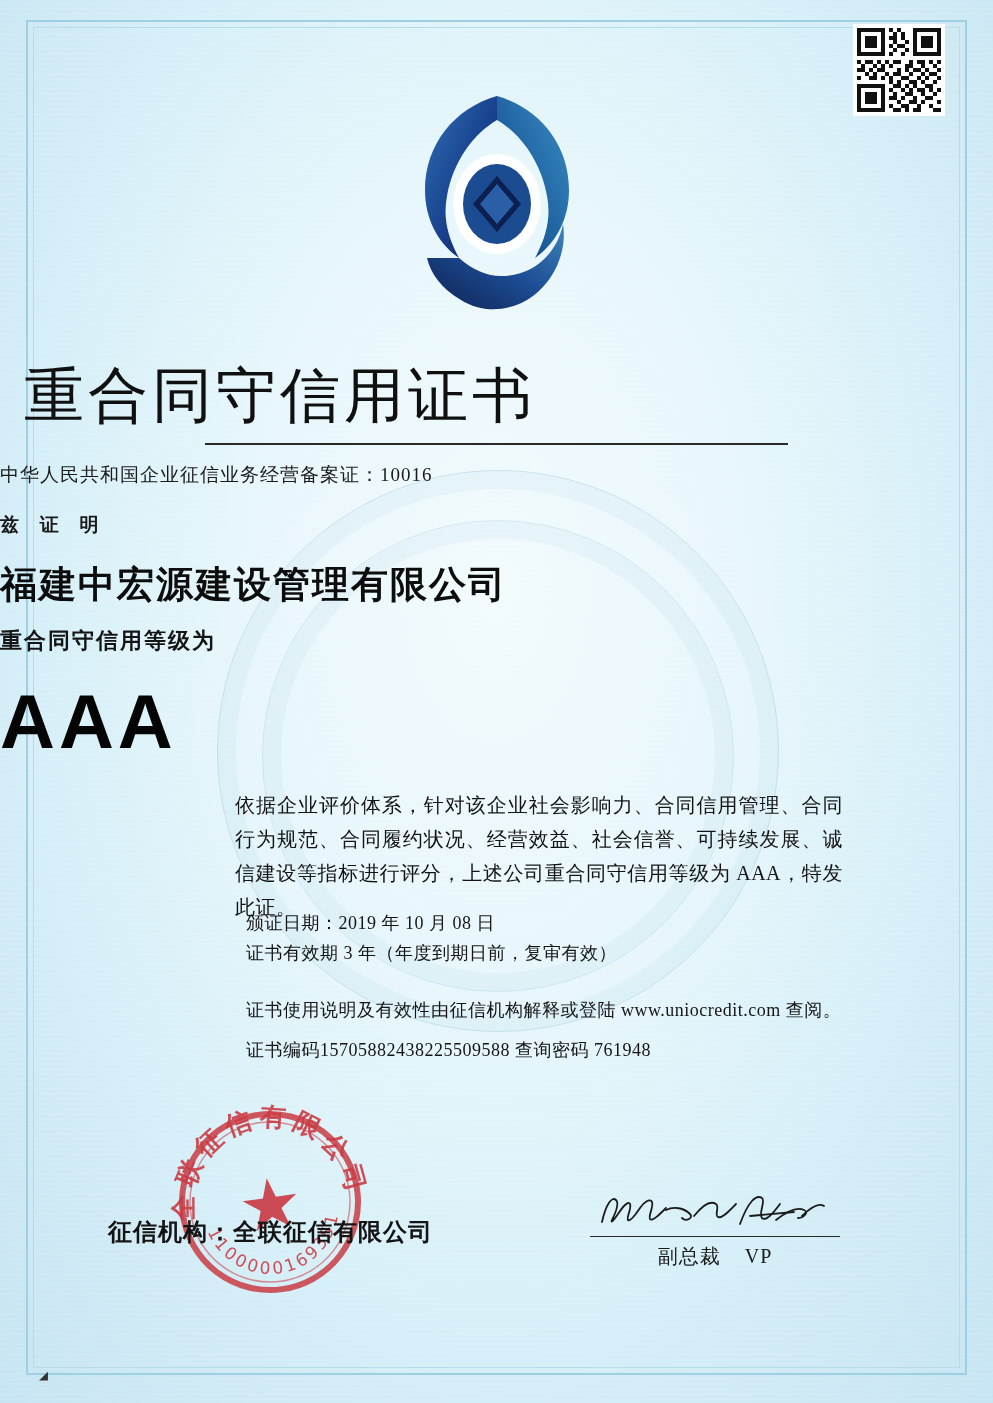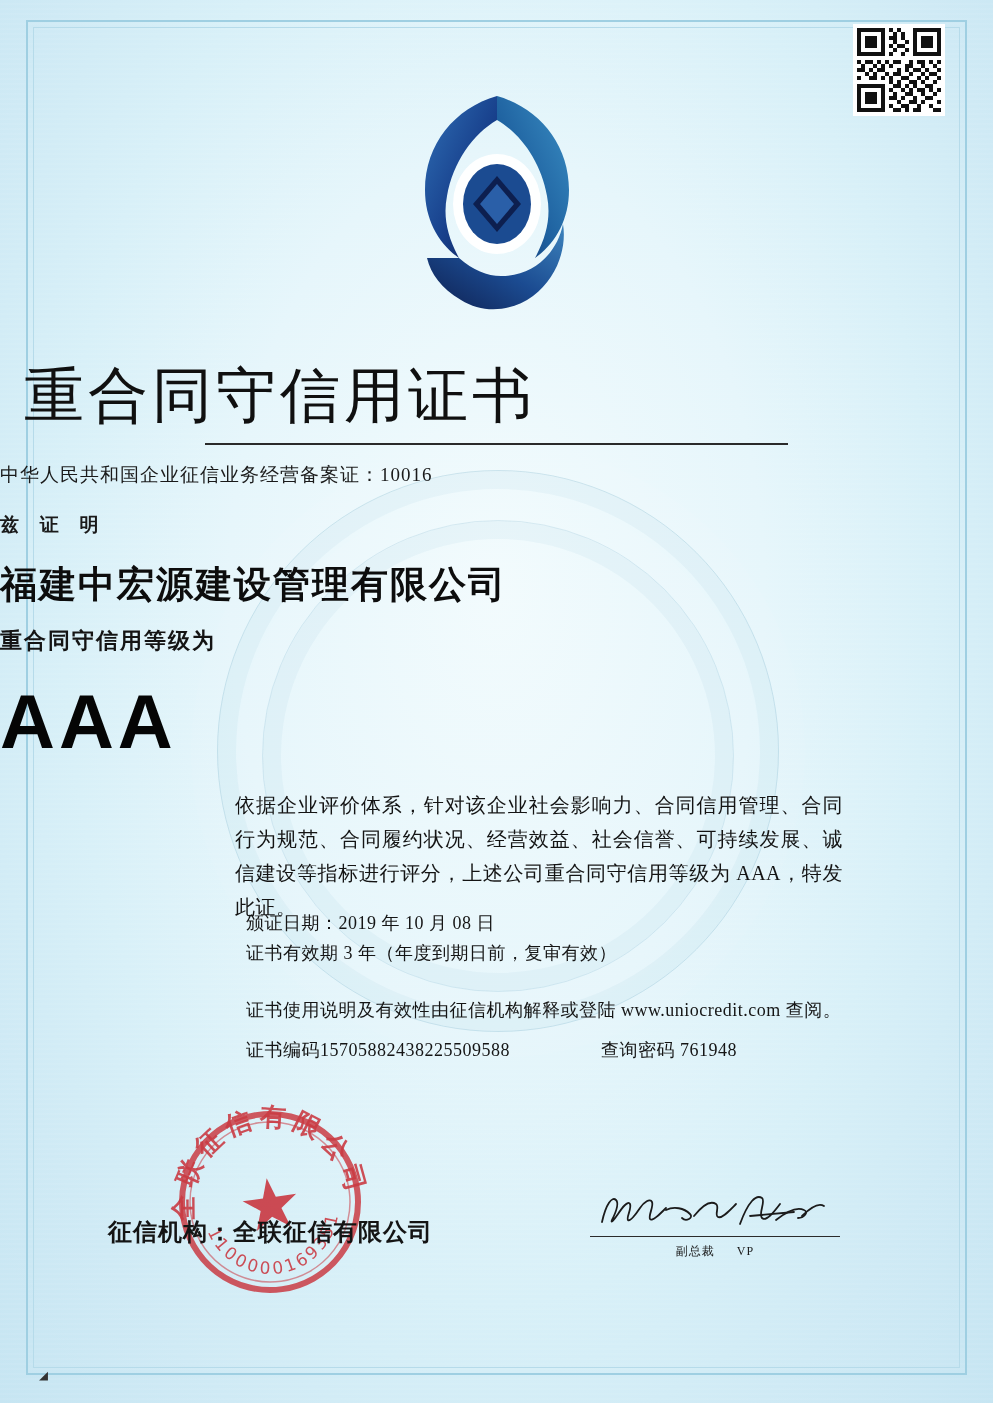--- a/index.html
+++ b/index.html
@@ -188,21 +188,21 @@
     font-size: 18px;
     color: #151515;
     line-height: 30px;
     letter-spacing: .5px;
   }
   .meta-issue { top: 908px; }
   .meta-valid { top: 938px; }
   .meta-note  { top: 995px; }
   .meta-codes { top: 1035px; }
   .meta-codes .code-no { display: inline-block; }
-  .meta-codes .code-pw { display: inline-block; margin-left: 86px; }
+  .meta-codes .code-pw { display: inline-block; }
 
   
   .seal {
     position: absolute;
     left: 162px;
     top: 1094px;
     width: 216px;
     height: 216px;
     transform: rotate(-8deg);
     opacity: .88;
@@ -227,21 +227,21 @@
     text-align: center;
   }
   .sig-svg { display: block; margin: 0 auto; }
   .sig-rule {
     width: 250px;
     height: 1px;
     background: #2b2b2b;
     margin: 4px 0 6px 0;
   }
   .sig-title {
-    font-size: 12px;
+    font-size: 20px;
     color: #1a1a1a;
     letter-spacing: 1px;
   }
   .sig-title .vp { margin-left: 18px; }
 
   .corner-mark {
     position: absolute;
     left: 38px;
     bottom: 22px;
     width: 9px;

